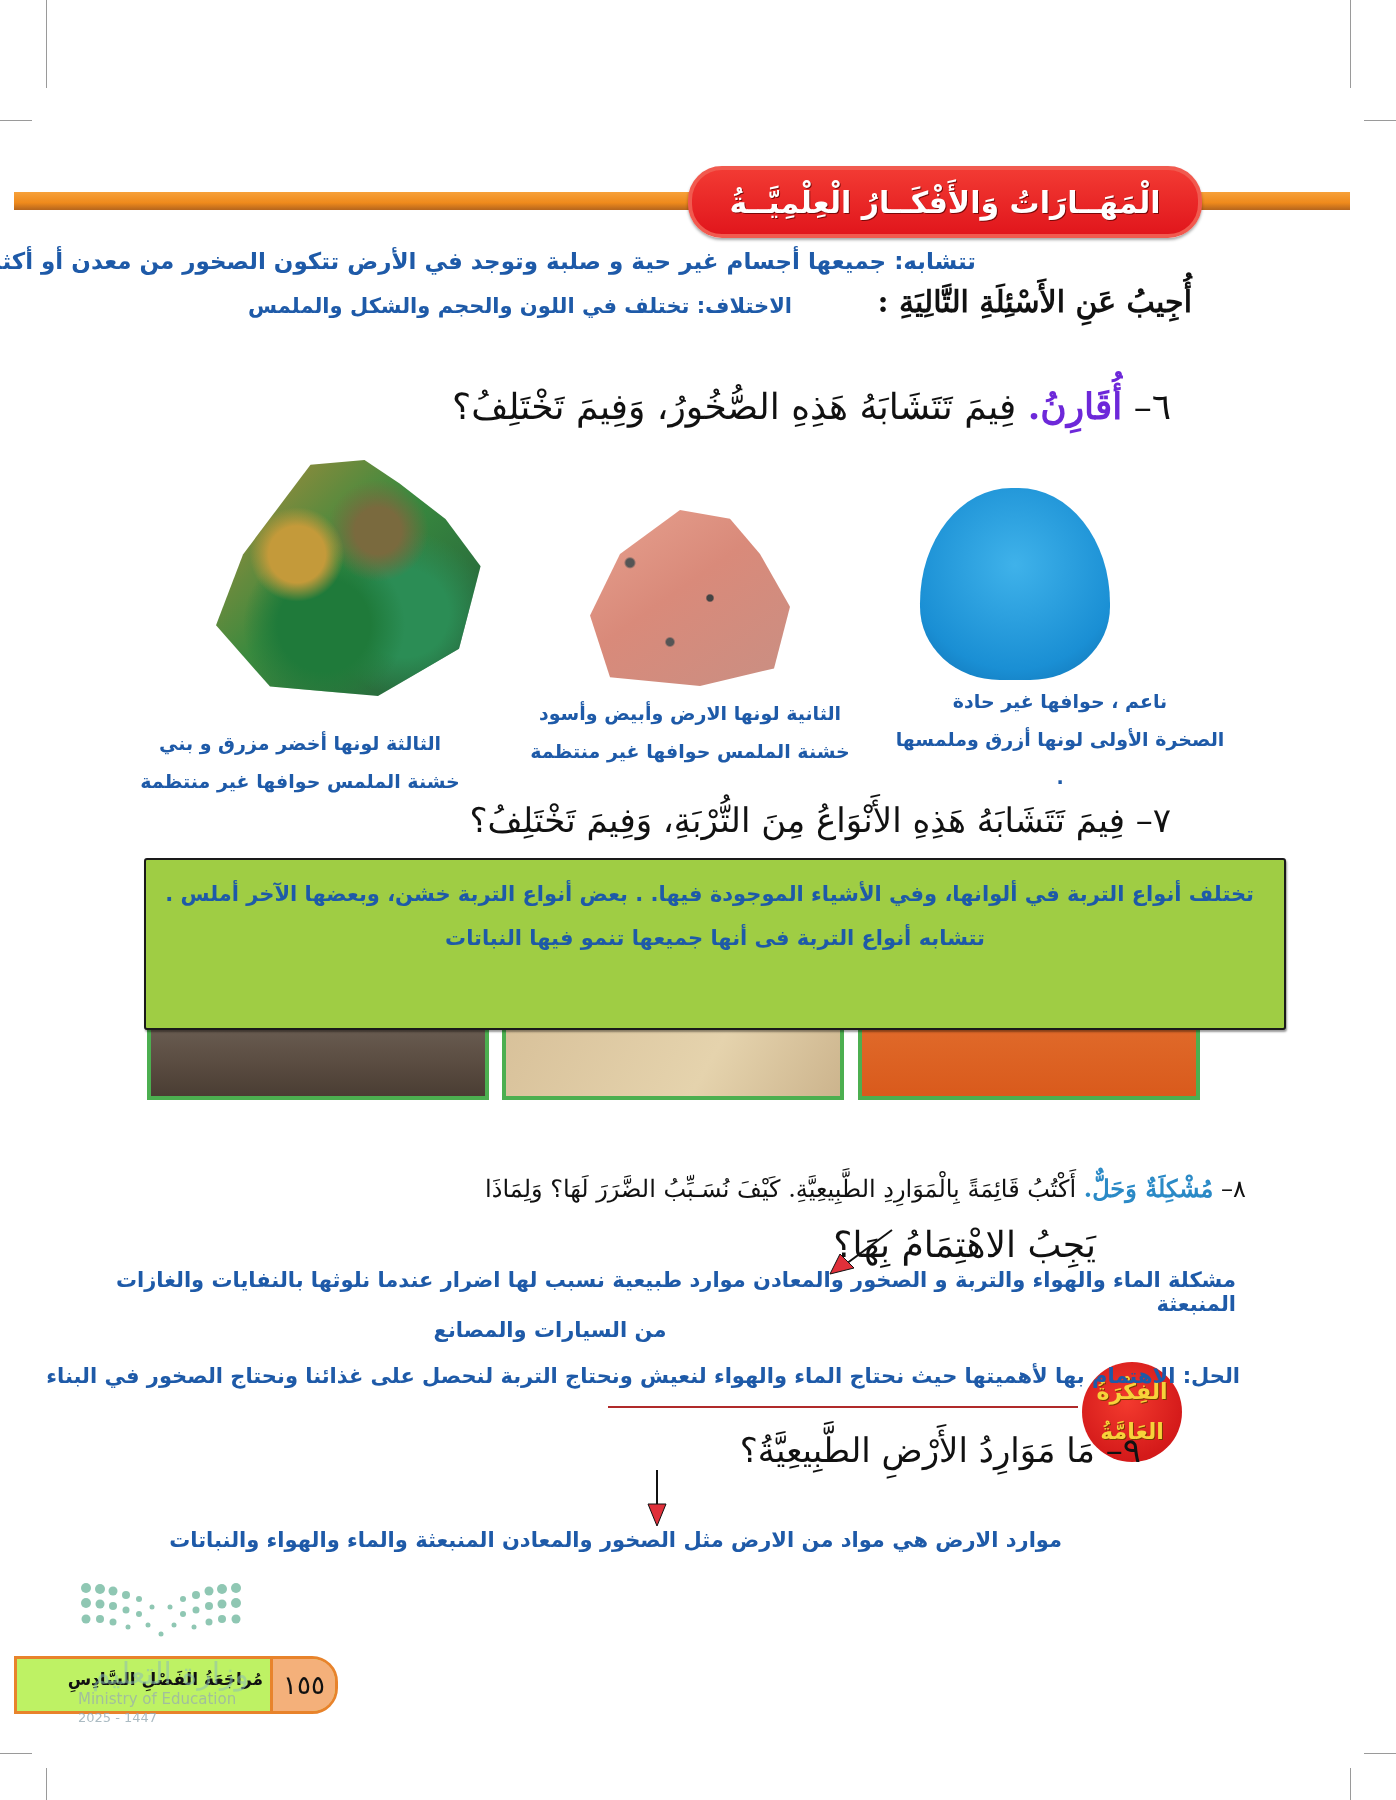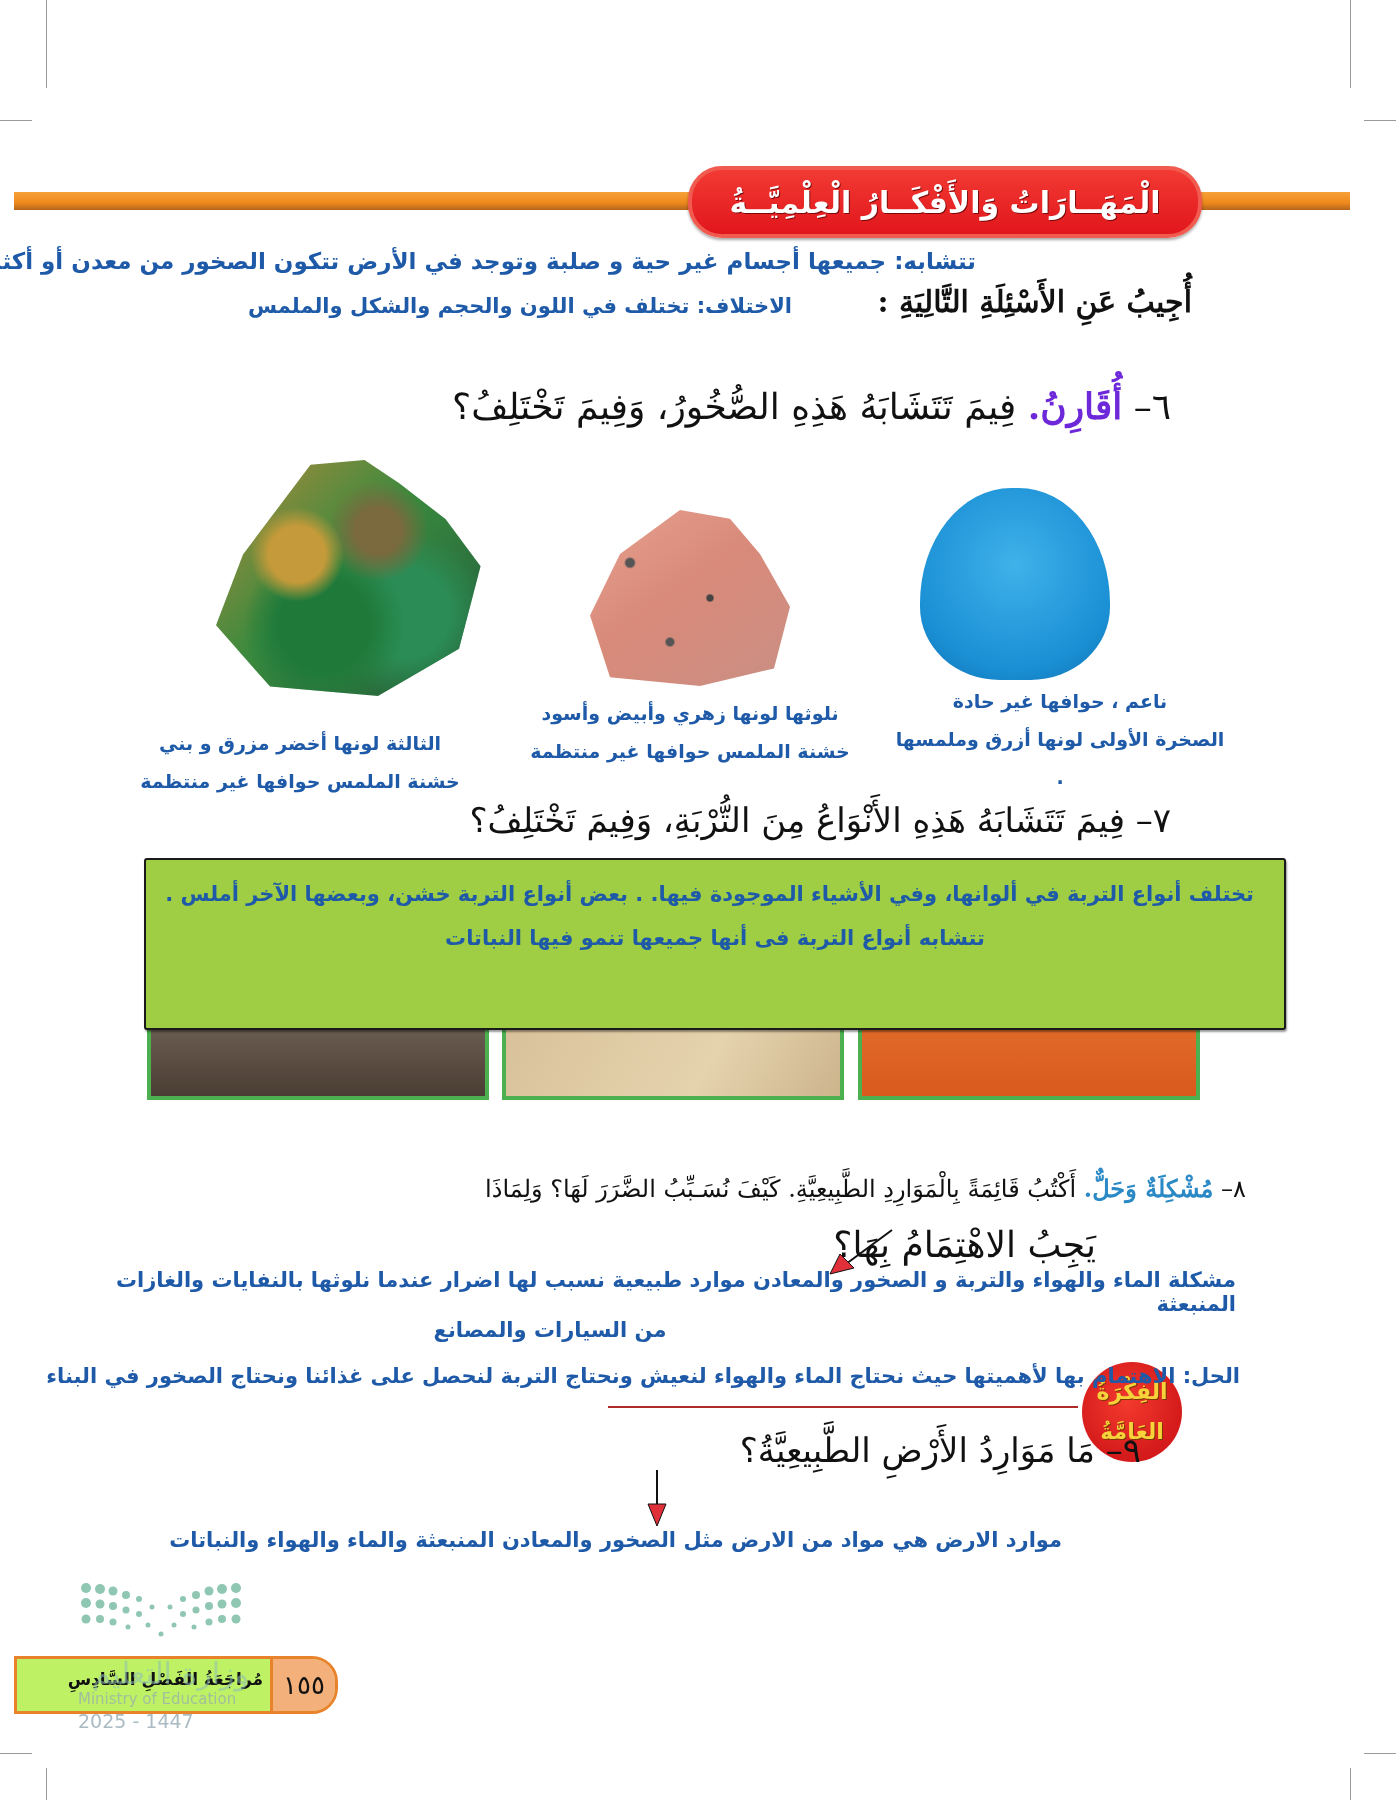--- a/index.html
+++ b/index.html
@@ -120,21 +120,21 @@
     position:absolute; right:0; top:0; bottom:0; width:62px;
     background:#f4b07a; border-left:3px solid #e8832b; border-radius:0 22px 22px 0;
     display:flex; align-items:center; justify-content:center;
     font-size:26px; color:#111;
   }
   .footer-chapter {
     position:absolute; right:72px; top:10px; font-size:17px; font-weight:bold; color:#111;
   }
   .moe-ar { left:92px; top:1656px; font-size:30px; color:rgba(140,190,180,.55); }
   .moe-en { left:78px; top:1690px; font-size:15px; color:rgba(150,170,180,.7); }
-  .moe-year { left:78px; top:1710px; font-size:19px; color:rgba(150,170,180,.8); }
+  .moe-year { left:78px; top:1710px; font-size:13px; color:rgba(150,170,180,.8); }
 </style>
 </head>
 <body>
 
 <div class="crop-v" style="left:46px;top:0;height:88px;"></div>
 <div class="crop-h" style="left:0;top:120px;width:32px;"></div>
 <div class="crop-v" style="left:1350px;top:0;height:88px;"></div>
 <div class="crop-h" style="left:1364px;top:120px;width:32px;"></div>
 <div class="crop-v" style="left:46px;top:1768px;height:32px;"></div>
 <div class="crop-h" style="left:0;top:1753px;width:32px;"></div>
@@ -156,21 +156,21 @@
 
 <div class="rock rock-green"></div>
 <div class="rock rock-pink"></div>
 <div class="rock rock-blue"></div>
 
 <div class="abs rock-caption cap-1 blue rtl">
   <div>ناعم ، حوافها غير حادة</div>
   <div>الصخرة الأولى لونها أزرق وملمسها .</div>
 </div>
 <div class="abs rock-caption cap-2 blue rtl">
-  <div>نلوثها لونها زهري وأبيض وأسود</div>
+  <div>الثانية لونها الارض وأبيض وأسود</div>
   <div>خشنة الملمس حوافها غير منتظمة</div>
 </div>
 <div class="abs rock-caption cap-3 blue rtl">
   <div>الثالثة لونها أخضر مزرق و بني</div>
   <div>خشنة الملمس حوافها غير منتظمة</div>
 </div>
 
 <div class="abs q7 black-q rtl">
   <span>٧–</span>
   <span>فِيمَ تَتَشَابَهُ هَذِهِ الأَنْوَاعُ مِنَ التُّرْبَةِ، وَفِيمَ تَخْتَلِفُ؟</span>

